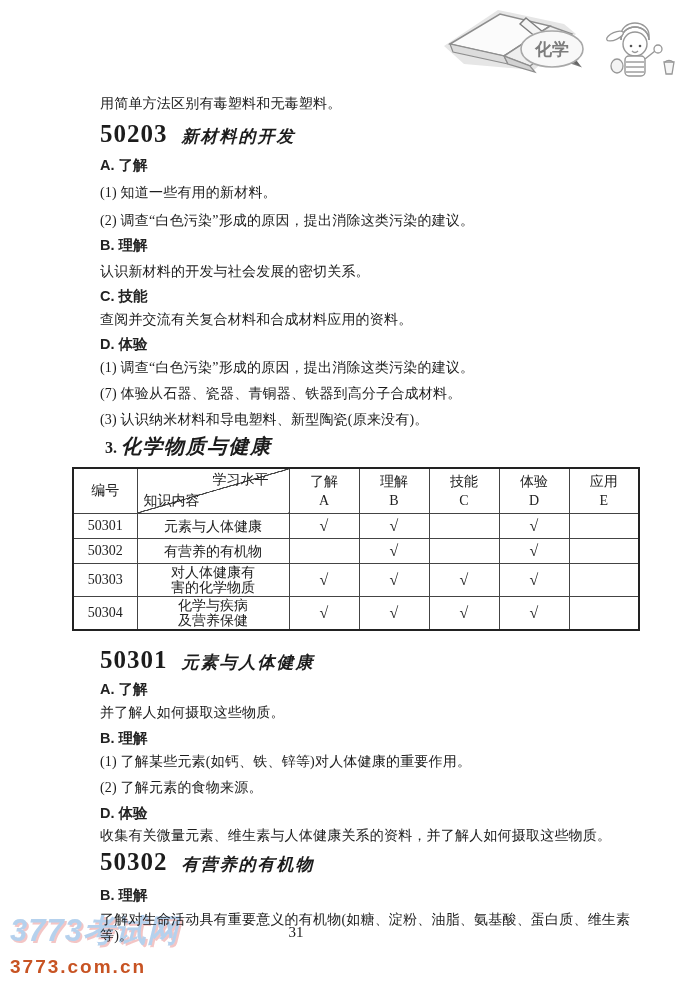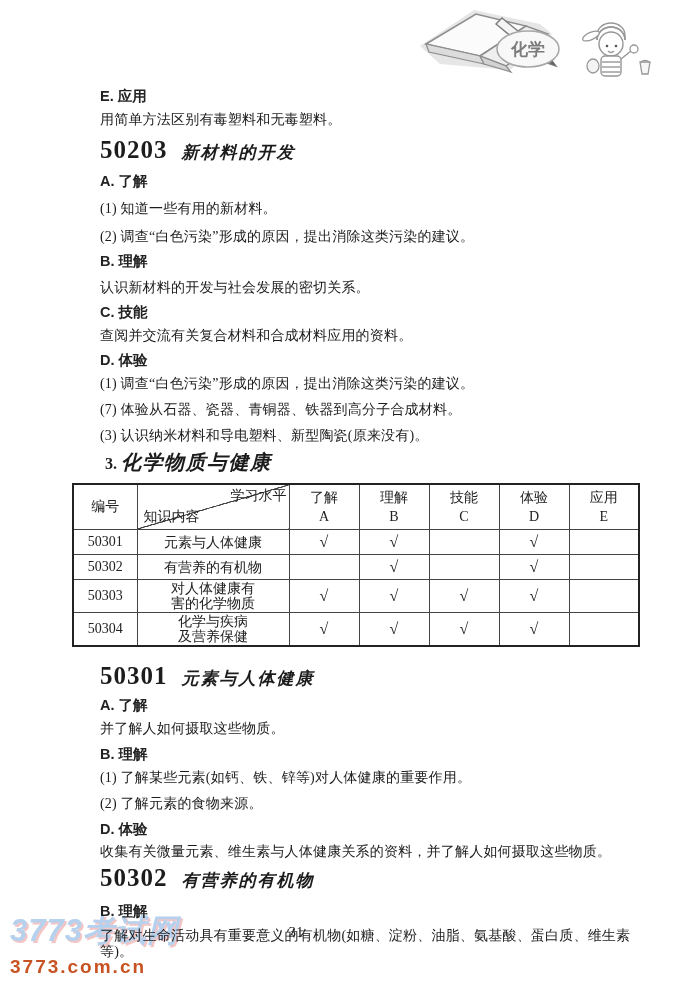--- a/index.html
+++ b/index.html
@@ -2,21 +2,21 @@
 <html><head>
 <meta charset="utf-8">
 <style>
   html,body { margin:0; padding:0; background:#888; }
   .page {
     position:relative; width:700px; height:985px; background:#ffffff;
     font-family:"Liberation Serif","DejaVu Serif",serif; color:#1c1c1c;
     overflow:hidden; margin:0 auto;
   }
   
-  .illus { position:absolute; left:414px; top:2px; width:250px; height:82px; }
+  .illus { position:absolute; left:438px; top:2px; width:250px; height:82px; }
   
   .main { position:absolute; left:100px; top:88px; width:540px; z-index:2; }
   .lbl  { font-family:"Liberation Sans","DejaVu Sans",sans-serif; font-weight:bold;
           font-size:14.5px; line-height:16px; margin:0; color:#222; }
   .para { font-size:14px; line-height:16px; margin:0; letter-spacing:.2px; }
   .item-h { margin:0; line-height:24px; white-space:nowrap; }
   .item-h .code  { font-size:25px; letter-spacing:1px; }
   .item-h .ititle{ font-size:17px; font-weight:bold; font-style:italic; margin-left:14px; letter-spacing:2px; }
   .sec-h { margin:0; line-height:18px; margin-left:5px; }
   .sec-h .snum   { font-size:16px; }
@@ -30,21 +30,21 @@
   tr.r-two td { height:32px; }
   .lvl-name, .lvl-letter { display:block; line-height:19px; }
   .topic-line { display:block; line-height:15px; }
   td.mark { font-size:16px; }
   td.diag {
     position:relative;
     background:linear-gradient(to bottom right,
       transparent calc(50% - 0.6px), #444 calc(50% - 0.6px),
       #444 calc(50% + 0.6px), transparent calc(50% + 0.6px));
   }
-  td.diag .diag-top    { position:absolute; top:3px; right:2px; line-height:16px; }
+  td.diag .diag-top    { position:absolute; top:3px; right:20px; line-height:16px; }
   td.diag .diag-bottom { position:absolute; bottom:4px; left:6px; line-height:16px;text-align:center; }
   
   .page-num { position:absolute; left:0; top:924px; width:592px; text-align:center;
               font-size:15px; z-index:2; }
   .watermark { position:absolute; left:10px; top:914px; z-index:1; opacity:.9; }
   .wm-title  { font-family:"Liberation Sans","DejaVu Sans",sans-serif; font-weight:bold;
                font-style:italic; font-size:31px; line-height:34px; letter-spacing:1px;
                color:#aecdec; text-shadow:2px 2px 0 rgba(238,170,170,.75); }
   .wm-domain { font-family:"Liberation Sans","DejaVu Sans",sans-serif; font-weight:bold;
                font-size:19px; line-height:22px; letter-spacing:2px; text-align:left;
@@ -88,21 +88,20 @@
         <line x1="207" y1="57" x2="217" y2="49" class="ill-stroke"></line>
         <circle cx="220" cy="47" r="4" fill="#ffffff" stroke="#979797" stroke-width="1.3"></circle>
         <path d="M226,60 L236,60 L234,72 L228,72 Z" fill="#f6f6f6" stroke="#979797" stroke-width="1.3"></path>
         <path d="M227,60 A5,4 0 0 1 235,60" class="ill-stroke"></path>
       </g>
     </svg>
   </div>
 
   <main class="main">
 
-    <p class="lbl" style="margin-top:0">E. 应用</p>
     <p class="para" style="margin-top:8px">用简单方法区别有毒塑料和无毒塑料。</p>
 
     <h2 class="item-h" style="margin-top:10px"><span class="code">50203</span><span class="ititle">新材料的开发</span></h2>
 
     <p class="lbl" style="margin-top:8px">A. 了解</p>
     <p class="para" style="margin-top:12px">(1) 知道一些有用的新材料。</p>
     <p class="para" style="margin-top:12px">(2) 调查“白色污染”形成的原因，提出消除这类污染的建议。</p>
 
     <p class="lbl" style="margin-top:8px">B. 理解</p>
     <p class="para" style="margin-top:11px">认识新材料的开发与社会发展的密切关系。</p>

